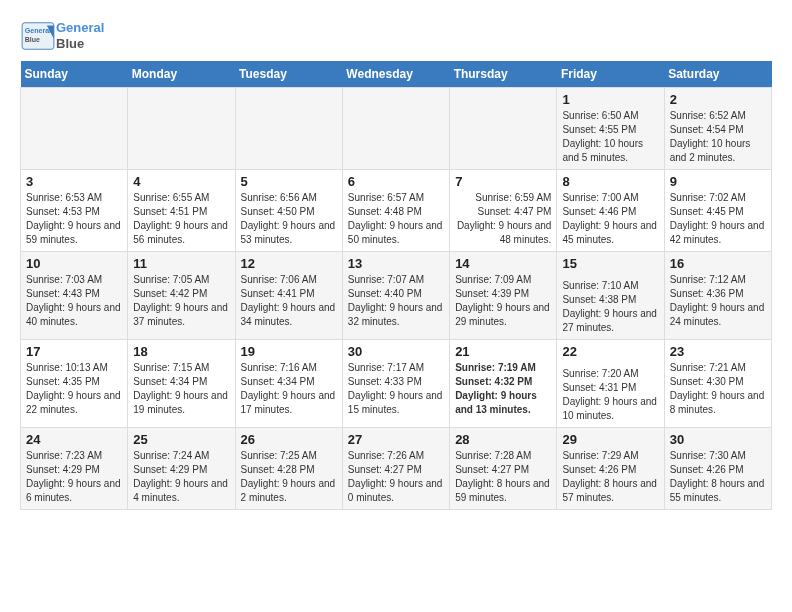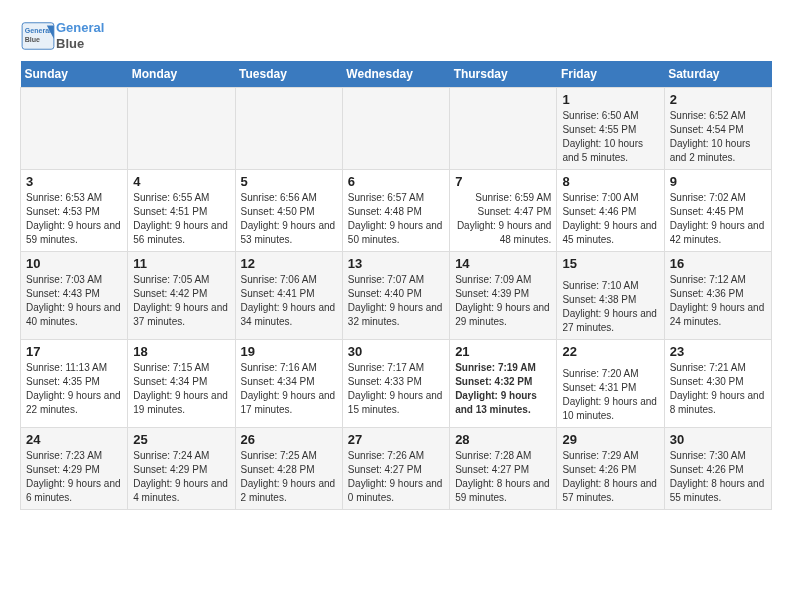--- a/index.html
+++ b/index.html
@@ -224,21 +224,21 @@
         <td>
           <div class="day-num">16</div>
           <div class="day-info" style="white-space: pre-line;">Sunrise: 7:12 AM
 Sunset: 4:36 PM
 Daylight: 9 hours and 24 minutes.</div>
         </td>
       </tr>
       <tr>
         <td>
           <div class="day-num">17</div>
-          <div class="day-info" style="white-space: pre-line;">Sunrise: 11:13 AM
+          <div class="day-info" style="white-space: pre-line;">Sunrise: 10:13 AM
 Sunset: 4:35 PM
 Daylight: 9 hours and 22 minutes.</div>
         </td>
         <td>
           <div class="day-num">18</div>
           <div class="day-info" style="white-space: pre-line;">Sunrise: 7:15 AM
 Sunset: 4:34 PM
 Daylight: 9 hours and 19 minutes.</div>
         </td>
         <td>

